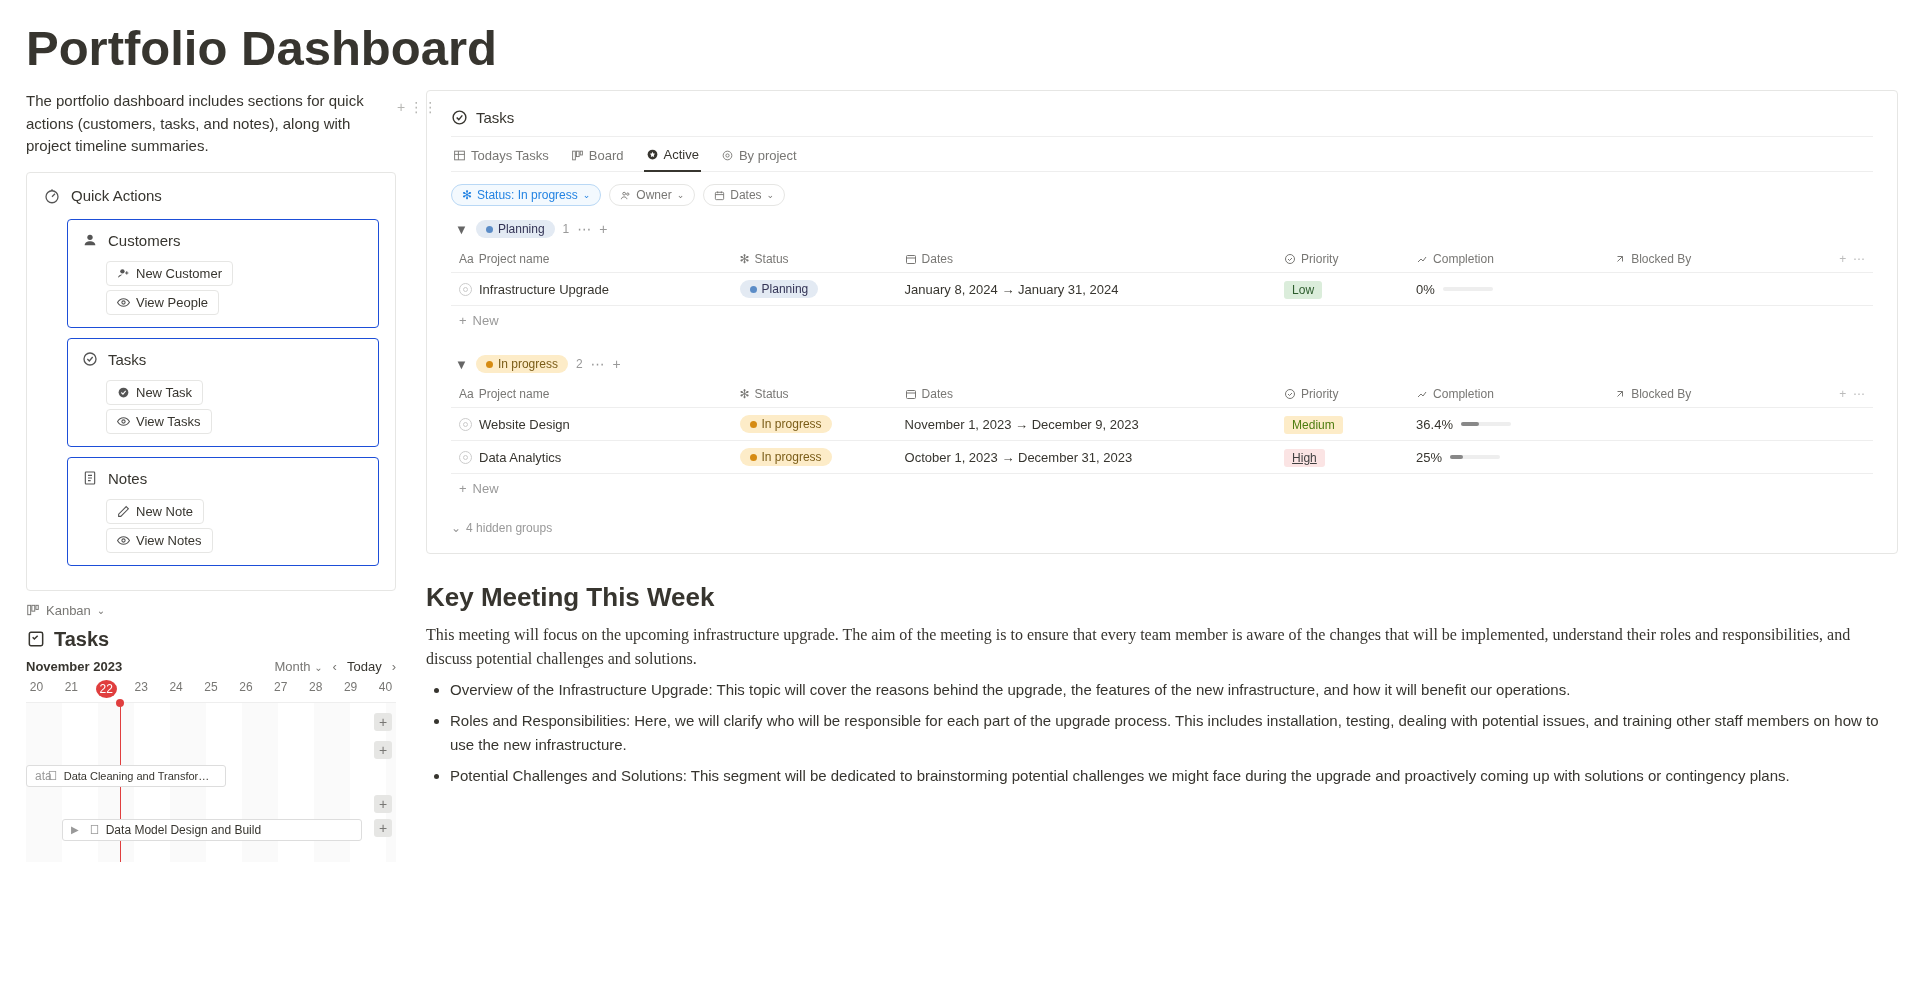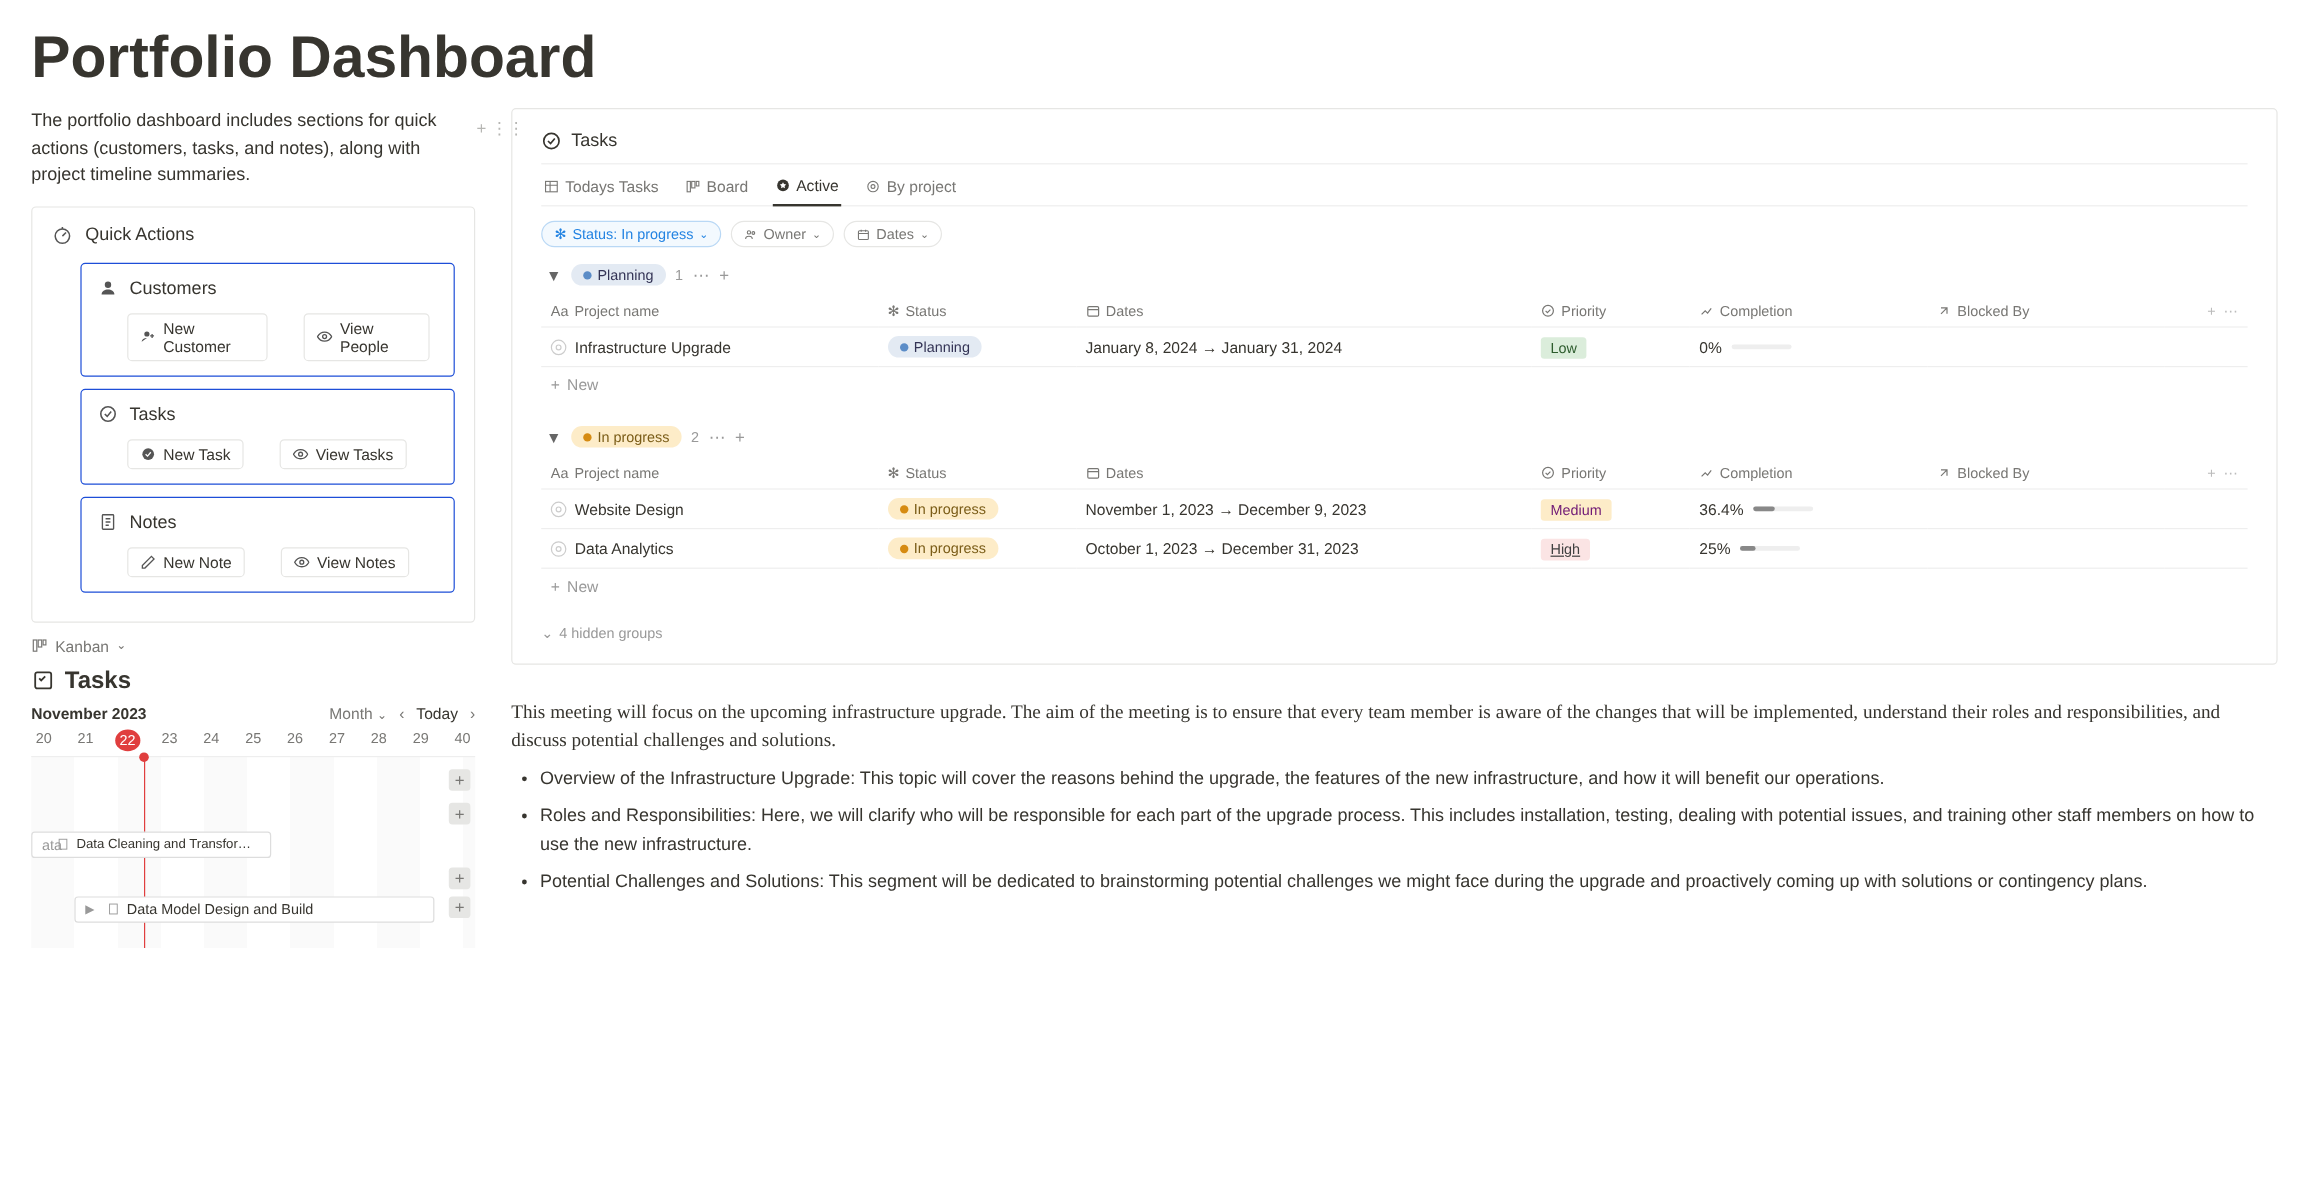--- a/index.html
+++ b/index.html
@@ -30,21 +30,21 @@
       padding: 12px 14px;
       margin: 0 0 10px 24px;
     }
     .qa-section-header { display: flex; align-items: center; gap: 10px; font-size: 15px; margin-bottom: 8px; }
     .pill-btn {
       display: inline-flex; align-items: center; gap: 6px;
       border: 1px solid #e6e6e4; border-radius: 4px;
       padding: 4px 10px; font-size: 13px; margin: 4px 6px 0 24px;
       cursor: pointer; background: #fff;
     }
-    .pill-row { display: flex; flex-direction: row; align-items: flex-start; }
+    .pill-row { display: flex; flex-direction: column; align-items: flex-start; }
 
     
     .kanban-toggle { display: flex; align-items: center; gap: 6px; color: #787774; font-size: 13px; margin-bottom: 10px; cursor: pointer; }
     .tasks-header { display: flex; align-items: center; gap: 8px; font-size: 20px; font-weight: 700; margin-bottom: 8px; }
     .timeline-controls { display: flex; justify-content: space-between; align-items: center; margin-bottom: 6px; font-size: 13px; color: #37352f; }
     .timeline-right { display: flex; align-items: center; gap: 10px; color: #787774; }
     .tl-dates { display: flex; gap: 14px; font-size: 12px; color: #787774; margin-bottom: 4px; position: relative; }
     .tl-date { width: 22px; text-align: center; }
     .tl-date.today { background: #e03e3e; color: #fff; border-radius: 50%; height: 18px; line-height: 18px; }
     .tl-body { position: relative; height: 160px; border-top: 1px solid #eee; background: repeating-linear-gradient(to right, #fafafa 0, #fafafa 36px, #fff 36px, #fff 72px); }
@@ -90,21 +90,21 @@
     .col-priority { width: 80px; }
     .col-completion { width: 120px; }
     .col-blocked { width: 120px; }
     .th-actions { color: #bbb; cursor: pointer; }
 
     .cell-project { display: flex; align-items: center; gap: 7px; }
     .target-icon { width: 13px; height: 13px; border: 1.5px solid #ccc; border-radius: 50%; display: inline-block; position: relative; }
     .target-icon::after { content: ''; position: absolute; inset: 3px; border: 1px solid #ccc; border-radius: 50%; }
     .status-badge { display: inline-flex; align-items: center; gap: 5px; border-radius: 12px; padding: 2px 10px; font-size: 12px; }
     .priority-low { background: #dbeddb; color: #2d5c2d; padding: 2px 8px; border-radius: 3px; font-size: 12px; }
-    .priority-medium { background: #fdecc8; color: #701a75; padding: 2px 8px; border-radius: 3px; font-size: 12px; }
+    .priority-medium { background: #fdecc8; color: #4d7c0f; padding: 2px 8px; border-radius: 3px; font-size: 12px; }
     .priority-high { background: #fbe4e4; color: #404040; padding: 2px 8px; border-radius: 3px; font-size: 12px; text-decoration: underline; }
     .completion-cell { display: flex; align-items: center; gap: 8px; }
     .progress-bar { width: 50px; height: 4px; background: #eee; border-radius: 2px; position: relative; }
     .progress-fill { position: absolute; left: 0; top: 0; bottom: 0; background: #888; border-radius: 2px; }
     .new-row { color: #999; font-size: 13px; padding: 7px 8px; cursor: pointer; display: flex; align-items: center; gap: 6px; }
     .hidden-groups { color: #999; font-size: 12px; margin-top: 18px; cursor: pointer; display: flex; align-items: center; gap: 5px; }
 
     
     .meeting-title { font-size: 26px; font-weight: 700; margin-bottom: 10px; }
     .meeting-desc { font-size: 16px; line-height: 1.5; margin-bottom: 7px; font-family: Liberation Serif, serif; }
@@ -607,20 +607,21 @@
           <span>+</span>
           <span>New</span>
         </div>
 
       <div class="hidden-groups">
         <span>⌄</span>
         <span>4 hidden groups</span>
       </div>
     </div>
 
+    <h2 class="meeting-title">Key Meeting This Week</h2>
     <p class="meeting-desc">This meeting will focus on the upcoming infrastructure upgrade. The aim of the meeting is to ensure that every team member is aware of the changes that will be implemented, understand their roles and responsibilities, and discuss potential challenges and solutions.</p>
     <ul class="meeting-list" id="meeting-list">
         <li>Overview of the Infrastructure Upgrade: This topic will cover the reasons behind the upgrade, the features of the new infrastructure, and how it will benefit our operations.</li>
         <li>Roles and Responsibilities: Here, we will clarify who will be responsible for each part of the upgrade process. This includes installation, testing, dealing with potential issues, and training other staff members on how to use the new infrastructure.</li>
         <li>Potential Challenges and Solutions: This segment will be dedicated to brainstorming potential challenges we might face during the upgrade and proactively coming up with solutions or contingency plans.</li>
       </ul>
   </div>
 </div>
 
 </body></html>

